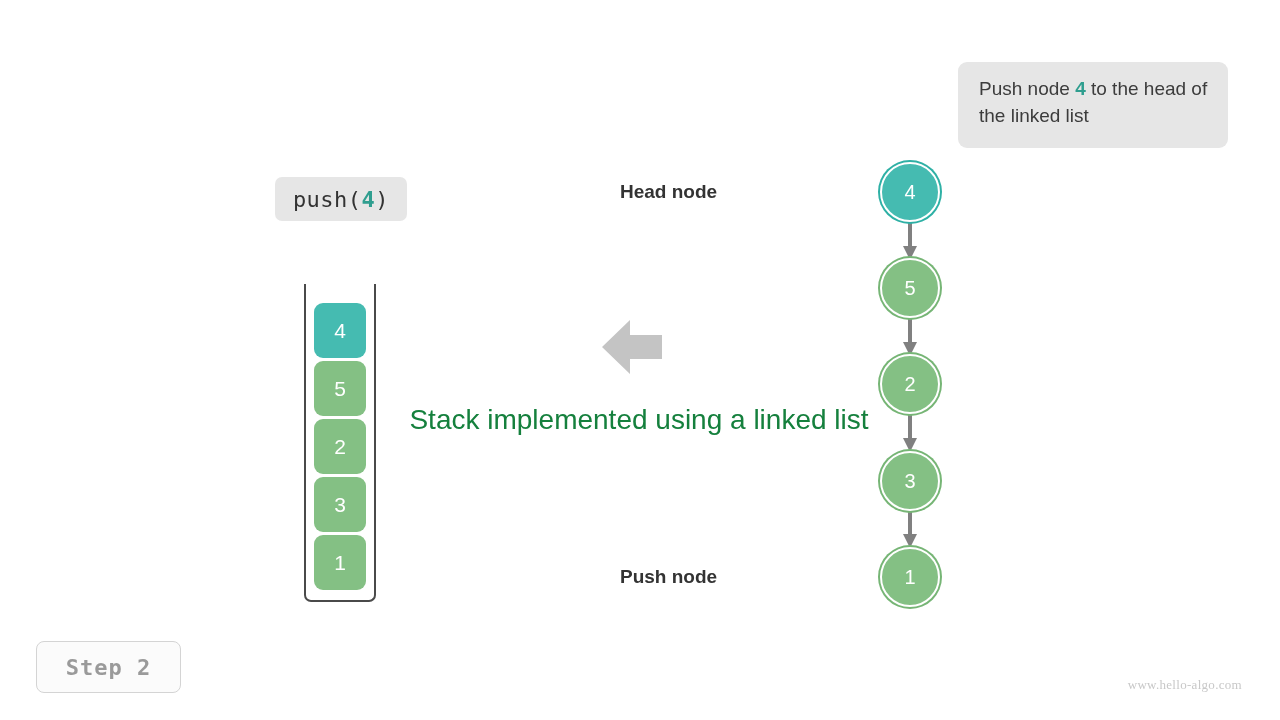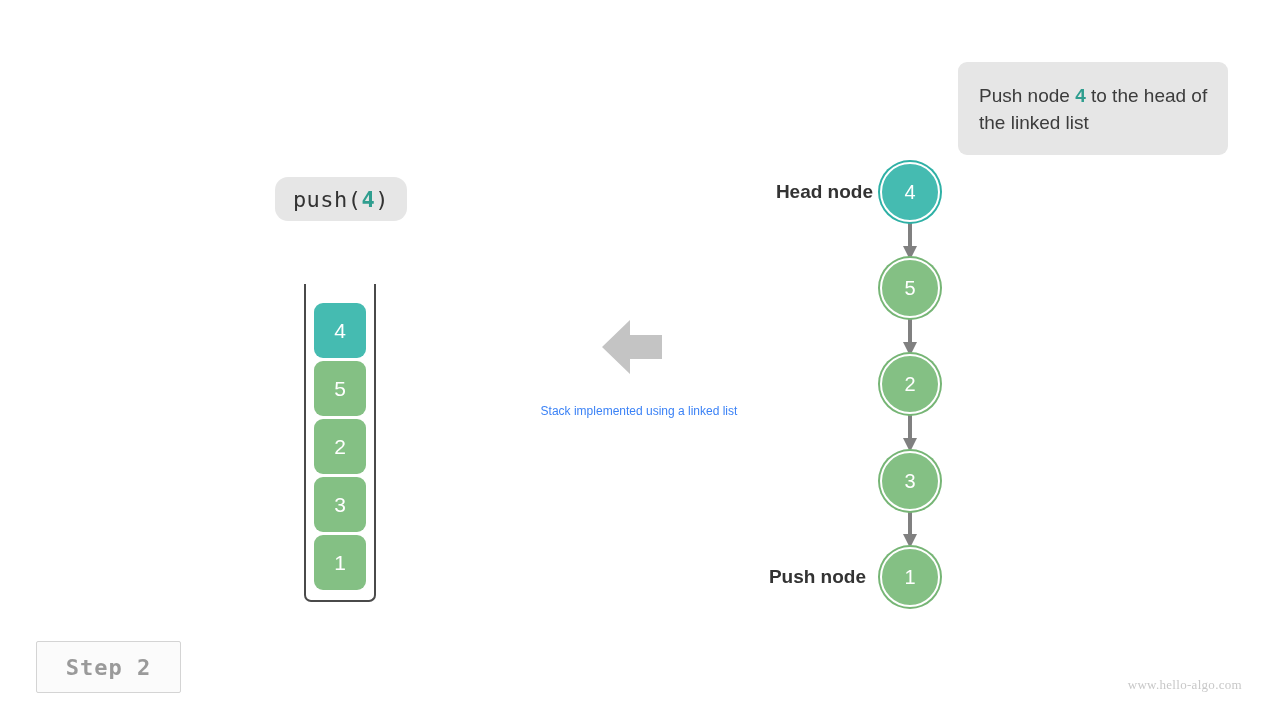--- a/index.html
+++ b/index.html
@@ -16,42 +16,42 @@
     -webkit-font-smoothing: antialiased;
   }
 
   
   .callout {
     position: absolute;
     left: 958px;
     top: 62px;
     width: 270px;
     box-sizing: border-box;
-    padding: 20px 20px 19px 21px;
+    padding: 13px 20px 19px 21px;
     background: #e6e6e6;
     border-radius: 9px;
     font-size: 19px;
     line-height: 27px;
     color: #3c3c3c;
   }
   .callout .hl {
     color: #2f9e8f;
     font-weight: bold;
   }
 
   
   .push-chip {
     position: absolute;
     left: 275px;
     top: 177px;
     width: 132px;
     height: 44px;
     box-sizing: border-box;
     background: #e6e6e6;
-    border-radius: 13px;
+    border-radius: 7px;
     display: flex;
     align-items: center;
     justify-content: center;
     font-family: "DejaVu Sans Mono", monospace;
     font-size: 22px;
     color: #333333;
     letter-spacing: 0.5px;
   }
   .push-chip .hl {
     color: #2f9e8f;
@@ -113,22 +113,22 @@
     height: 58px;
   }
 
   
   .caption {
     position: absolute;
     left: 0;
     top: 404px;
     width: 1280px;
     text-align: center;
-    font-size: 12px;
-    color: #3b82f6;
+    font-size: 28px;
+    color: #15803d;
   }
   .caption-inner {
     display: inline-block;
     transform: translateX(-1px);
   }
 
   
   .linked-list {
     position: absolute;
     left: 880px;
@@ -160,39 +160,39 @@
   .ll-edge {
     position: absolute;
     left: 0;
     width: 80px;
     height: 40px;
   }
 
   
   .side-label {
     position: absolute;
-    text-align: right;
+    text-align: left;
     font-size: 19px;
     font-weight: bold;
     color: #333333;
     white-space: nowrap;
   }
   .label-head { left: 620px; top: 181px; width: 253px; }
   .label-tail { left: 620px; top: 566px; width: 246px; }
 
   
   .step-badge {
     position: absolute;
     left: 36px;
     top: 641px;
     width: 145px;
     height: 52px;
     box-sizing: border-box;
     border: 1px solid #d4d4d4;
-    border-radius: 2px;
+    border-radius: 8px;
     background: #fbfbfb;
     display: flex;
     align-items: center;
     justify-content: center;
     font-family: "DejaVu Sans Mono", monospace;
     font-size: 22px;
     font-weight: bold;
     color: #9a9a9a;
     letter-spacing: 1px;
   }

